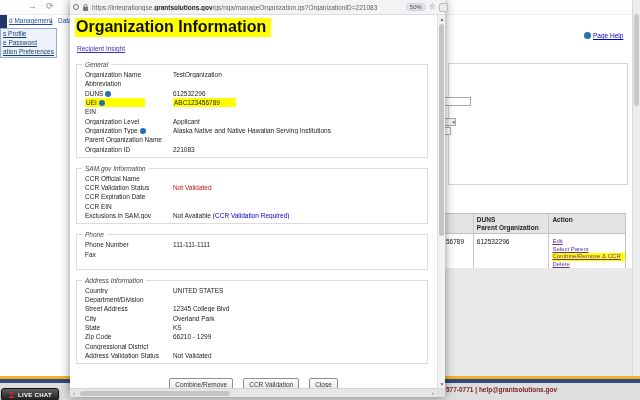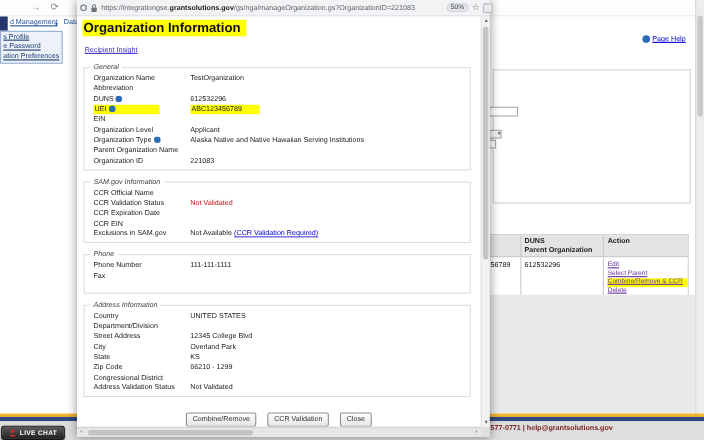--- a/index.html
+++ b/index.html
@@ -56,21 +56,21 @@
   .urlbar { position:absolute; left:0; top:0; width:100%; height:15px; background:#f1f3f4;
             border-bottom:1px solid #dadce0; display:flex; align-items:center; gap:3px; padding:0 1px 0 3px; }
   .ring { width:6px; height:6px; border:1px solid #6d7276; border-radius:50%; flex:none; }
   .url-text { flex:1; font-size:6.5px; color:#5f6368; white-space:nowrap; overflow:hidden; }
   .url-text b { color:#202124; }
   .zoom-badge { font-size:6px; background:#e3e5e8; border:1px solid #cfd2d6; border-radius:4px; padding:0 3px; color:#3c4043; flex:none; }
   .star { font-size:8px; color:#5f6368; line-height:8px; flex:none; }
   .ext-ic { width:9px; height:9px; border:1px solid #b9bcbf; border-radius:2px; background:#e8eaed; margin-right:-4px; flex:none; }
 
   .popup-content { position:absolute; left:0; top:15px; right:8px; bottom:9px; background:#fff; overflow:hidden; }
-  .page-title { display:inline-block; margin:3px 0 0 5px; background:#ffff00; font-size:12px; font-weight:bold;
+  .page-title { display:inline-block; margin:3px 0 0 5px; background:#ffff00; font-size:16px; font-weight:bold;
                 color:#111; padding:0 5px 1px 1px; white-space:nowrap; }
   .recipient { display:inline-block; margin:4px 0 0 7px; font-size:6.5px; color:#3a2fbf; text-decoration:underline; }
 
   .fieldset { position:relative; margin:10px 9px 0 6px; border:1px solid #dcdcdc; padding:5px 0 3px 0; background:#fff; }
   .fieldset.first { margin-top:9px; }
   .fieldset.pad-b { padding-bottom:10px; }
   .legend { position:absolute; top:-4px; left:5px; background:#fff; padding:0 3px; font-size:6.5px;
             font-style:italic; color:#444; }
   .field-row { display:flex; align-items:center; height:9.3px; font-size:6.5px; color:#222; white-space:nowrap; overflow:hidden; }
   .f-label { width:96px; padding-left:8px; flex:none; overflow:hidden; }

